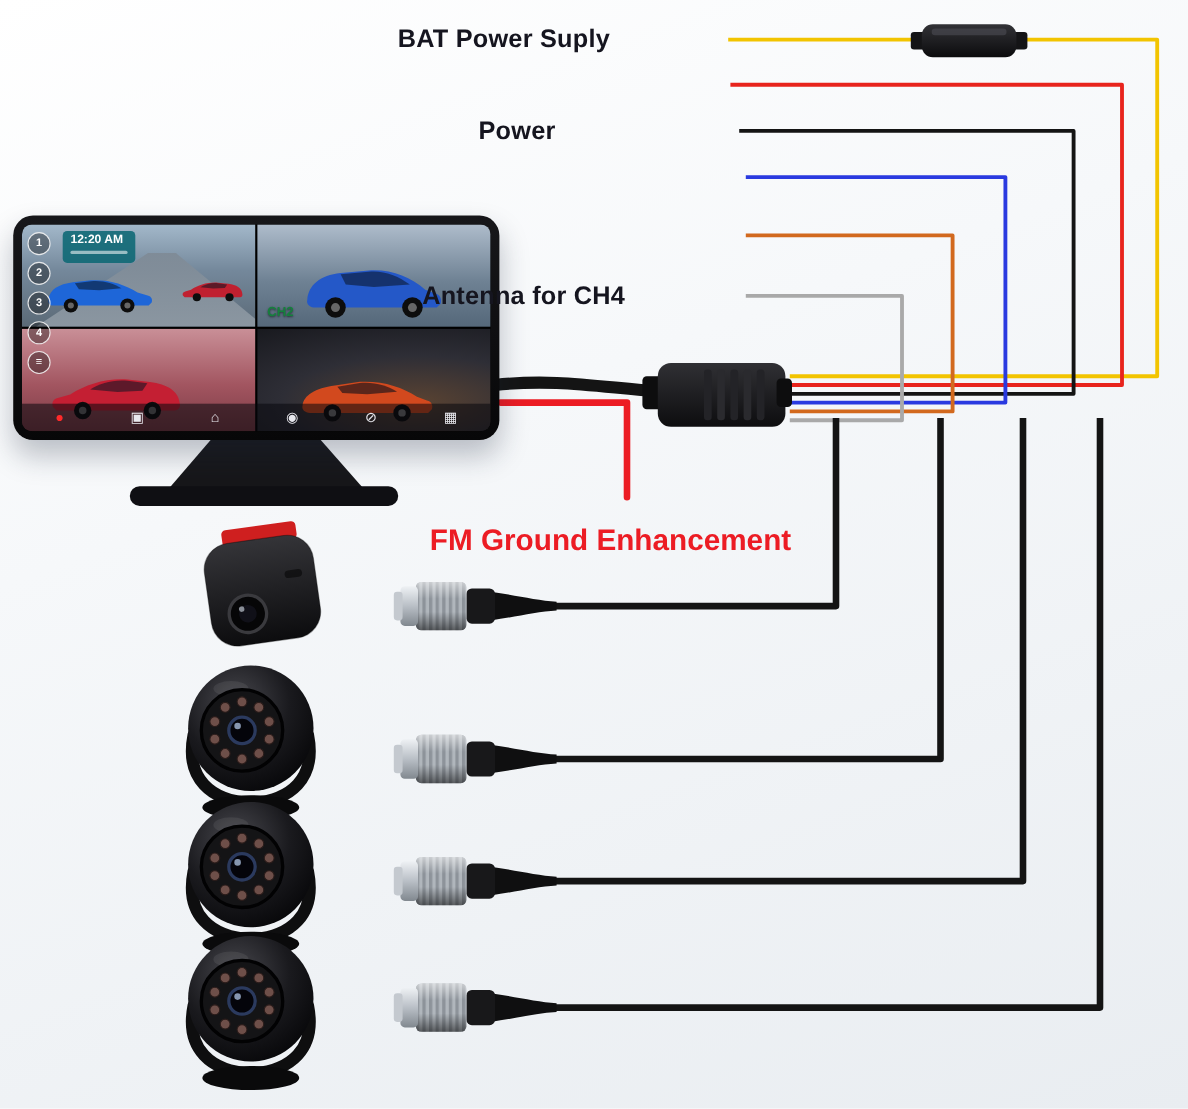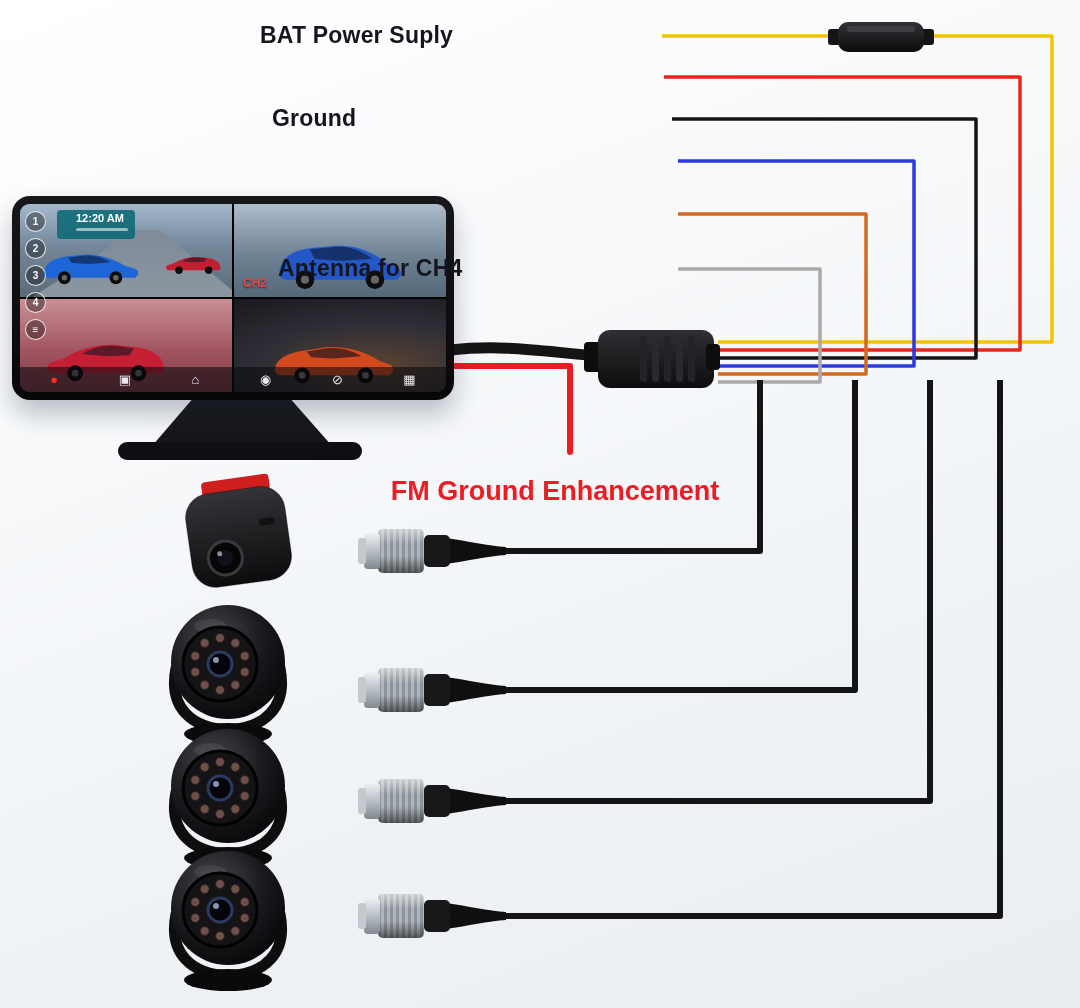--- a/index.html
+++ b/index.html
@@ -5,21 +5,21 @@
   html,body{margin:0;padding:0;}
   .stage{
     position:relative;width:1080px;height:1008px;overflow:hidden;
     background:linear-gradient(160deg,#ffffff 0%,#f6f8fa 38%,#e9edf1 100%);
     font-family:"Liberation Sans",sans-serif;
   }
   .layer{position:absolute;left:0;top:0;}
   
   .lab{
     position:absolute;font-weight:600;font-size:23px;line-height:27px;
-    color:#15151f;text-align:left;letter-spacing:.2px;white-space:nowrap;
+    color:#15151f;text-align:center;letter-spacing:.2px;white-space:nowrap;
   }
   .lab-fm{
     position:absolute;font-weight:600;font-size:27px;line-height:30px;
     text-align:center;white-space:nowrap;
   }
   
   .monitor{
     position:absolute;left:12px;top:196px;width:442px;height:204px;
     background:linear-gradient(180deg,#17171a,#070708);border-radius:18px;padding:8px;
     box-shadow:0 14px 26px rgba(30,40,60,.28);box-sizing:border-box;
@@ -39,35 +39,35 @@
     clip-path:polygon(54% 0,66% 0,104% 100%,6% 100%);opacity:.85;
   }
   .car{position:absolute;}
   .q1 .car-main{left:7%;bottom:13%;width:52%;}
   .q1 .car-second{right:3%;bottom:24%;width:30%;transform:scaleX(-1);}
   .q2 .car-main{left:17%;bottom:9%;width:66%;}
   .q3 .car-main{left:9%;bottom:11%;width:64%;transform:scaleX(-1);}
   .q4 .car-main{left:15%;bottom:9%;width:64%;}
   .time-badge{
     position:absolute;left:37px;top:6px;background:rgba(12,104,116,.88);color:#fff;
-    font-size:11px;font-weight:700;padding:3px 7px 8px 19px;border-radius:4px;line-height:11px;
+    font-size:11px;font-weight:700;padding:3px 7px 8px 7px;border-radius:4px;line-height:11px;
   }
   .time-badge::after{
     content:"";display:block;margin-top:4px;height:3px;width:52px;border-radius:2px;
     background:rgba(255,255,255,.55);
   }
   .rail{position:absolute;left:5px;top:7px;display:flex;flex-direction:column;gap:6px;}
   .rail .dot{
     width:21px;height:21px;border-radius:50%;border:1.5px solid rgba(255,255,255,.85);
     background:rgba(0,0,0,.35);color:#fff;font-size:10px;font-weight:700;
     display:flex;align-items:center;justify-content:center;box-sizing:border-box;
   }
   .ch-overlay{
     position:absolute;left:calc(50% + 10px);top:calc(50% - 22px);
-    color:#ef4444;font-size:12px;font-weight:700;text-shadow:0 1px 2px rgba(0,0,0,.6);
+    color:#15803d;font-size:12px;font-weight:700;text-shadow:0 1px 2px rgba(0,0,0,.6);
   }
   .bbar{
     position:absolute;left:0;right:0;bottom:0;height:25px;background:rgba(8,8,12,.55);
     display:flex;align-items:center;justify-content:space-around;color:#e8e8ee;font-size:13px;
   }
   .bbar span:first-child{color:#ff2a2a;}
 </style>
 </head>
 <body>
 
@@ -271,17 +271,17 @@
         <span>▣</span>
         <span>⌂</span>
         <span>◉</span>
         <span>⊘</span>
         <span>▦</span>
       </div>
     </div>
   </div>
 
   <div class="lab" style="left:260px;top:22px;width:396px;">BAT Power Suply</div>
-  <div class="lab" style="left:272px;top:105px;width:396px;">Ground</div>
+  <div class="lab" style="left:272px;top:105px;width:396px;">Power</div>
   <div class="lab" style="left:278px;top:255px;width:396px;">Antenna for CH4</div>
   <div class="lab-fm" style="left: 330px; top: 476px; width: 450px; color: rgb(236, 28, 36);">FM Ground Enhancement</div>
 
 </div>
 
 </body></html>

